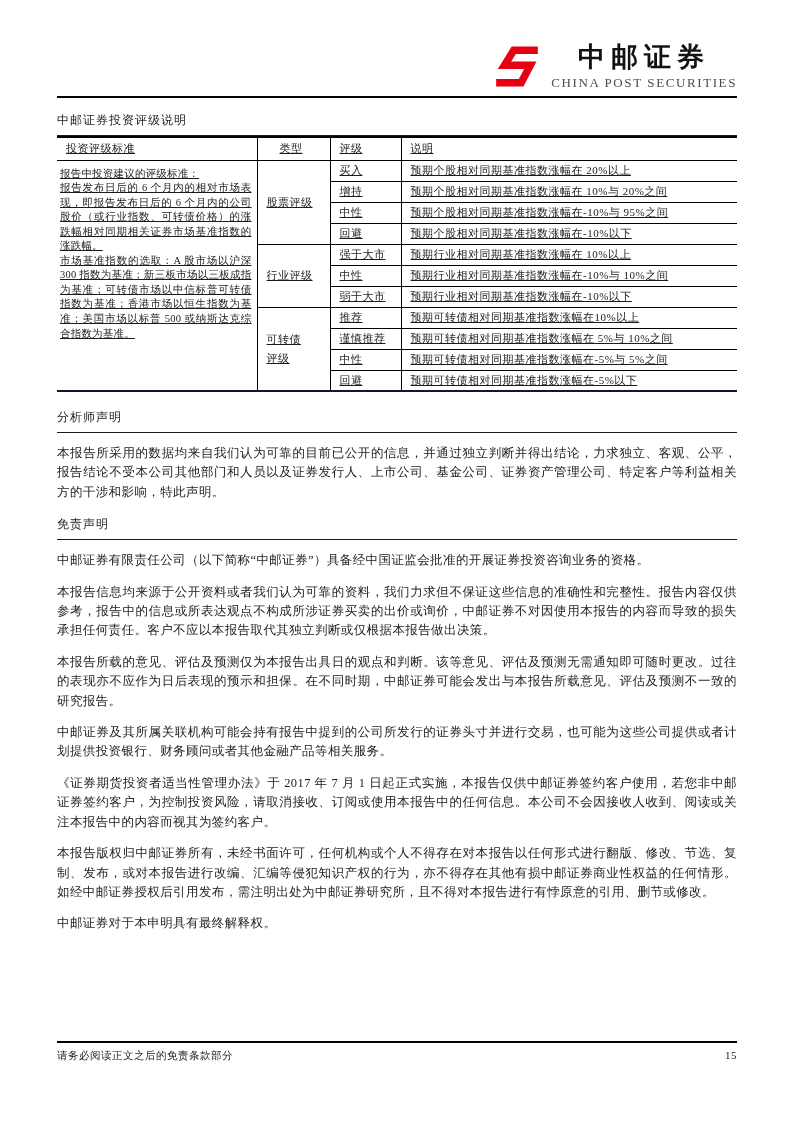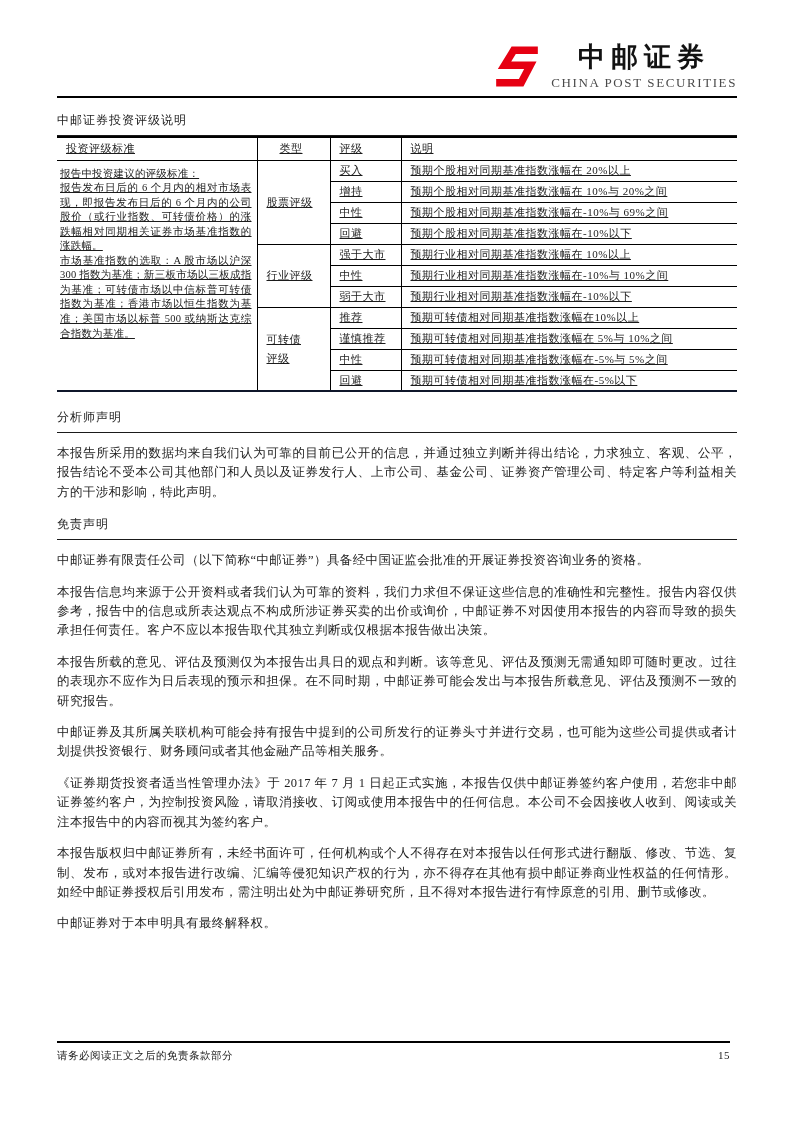--- a/index.html
+++ b/index.html
@@ -100,21 +100,21 @@
     line-height: 19.4px;
     letter-spacing: 0.4px;
     text-align: justify;
     margin: 11px 0 12px 0;
   }
 
   
   .page-footer {
     position: absolute;
     left: 57px;
-    right: 64px;
+    right: 57px;
     top: 1041px;
     border-top: 2px solid #000;
     padding-top: 6px;
     display: flex;
     justify-content: space-between;
     align-items: baseline;
     font-size: 10.5px;
     letter-spacing: 0.5px;
   }
   .page-number { font-size: 11px; }
@@ -164,21 +164,21 @@
           <td class="type" rowspan="4">股票评级</td>
           <td class="rating">买入</td>
           <td class="desc">预期个股相对同期基准指数涨幅在 20%以上</td>
         </tr>
         <tr>
           <td class="rating">增持</td>
           <td class="desc">预期个股相对同期基准指数涨幅在 10%与 20%之间</td>
         </tr>
         <tr>
           <td class="rating">中性</td>
-          <td class="desc">预期个股相对同期基准指数涨幅在-10%与 69%之间</td>
+          <td class="desc">预期个股相对同期基准指数涨幅在-10%与 95%之间</td>
         </tr>
         <tr>
           <td class="rating">回避</td>
           <td class="desc">预期个股相对同期基准指数涨幅在-10%以下</td>
         </tr>
         <tr>
           <td class="type" rowspan="3">行业评级</td>
           <td class="rating">强于大市</td>
           <td class="desc">预期行业相对同期基准指数涨幅在 10%以上</td>
         </tr>

